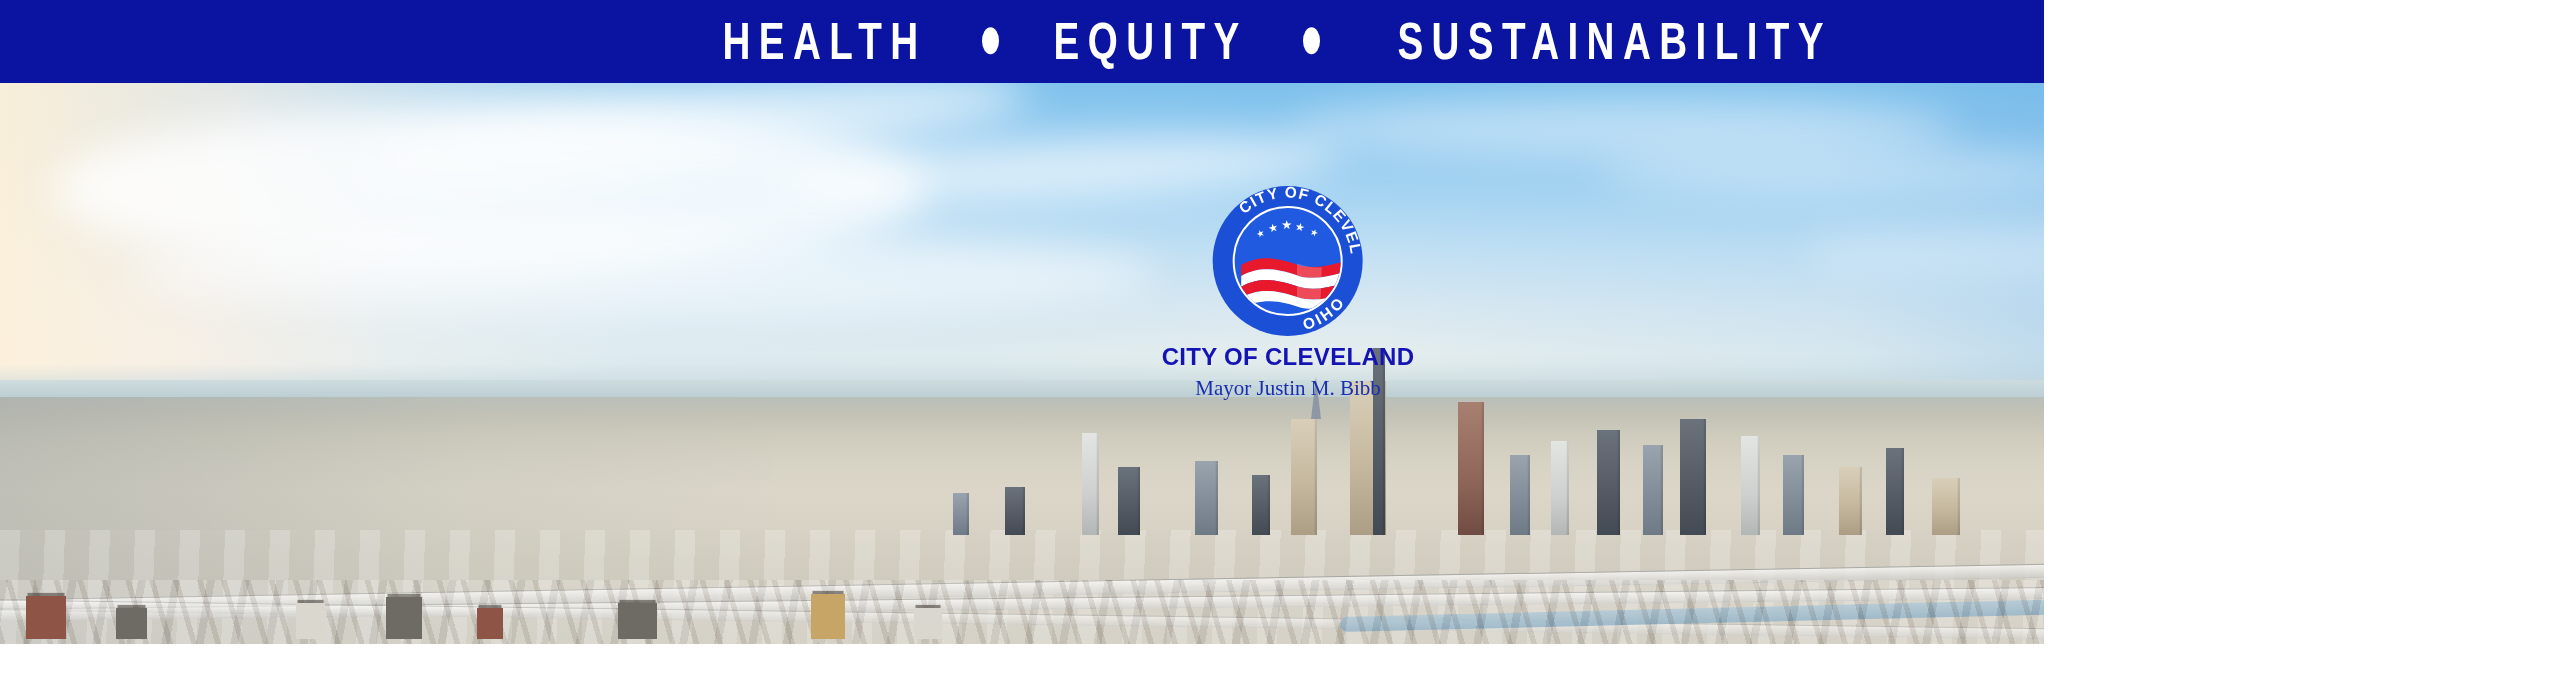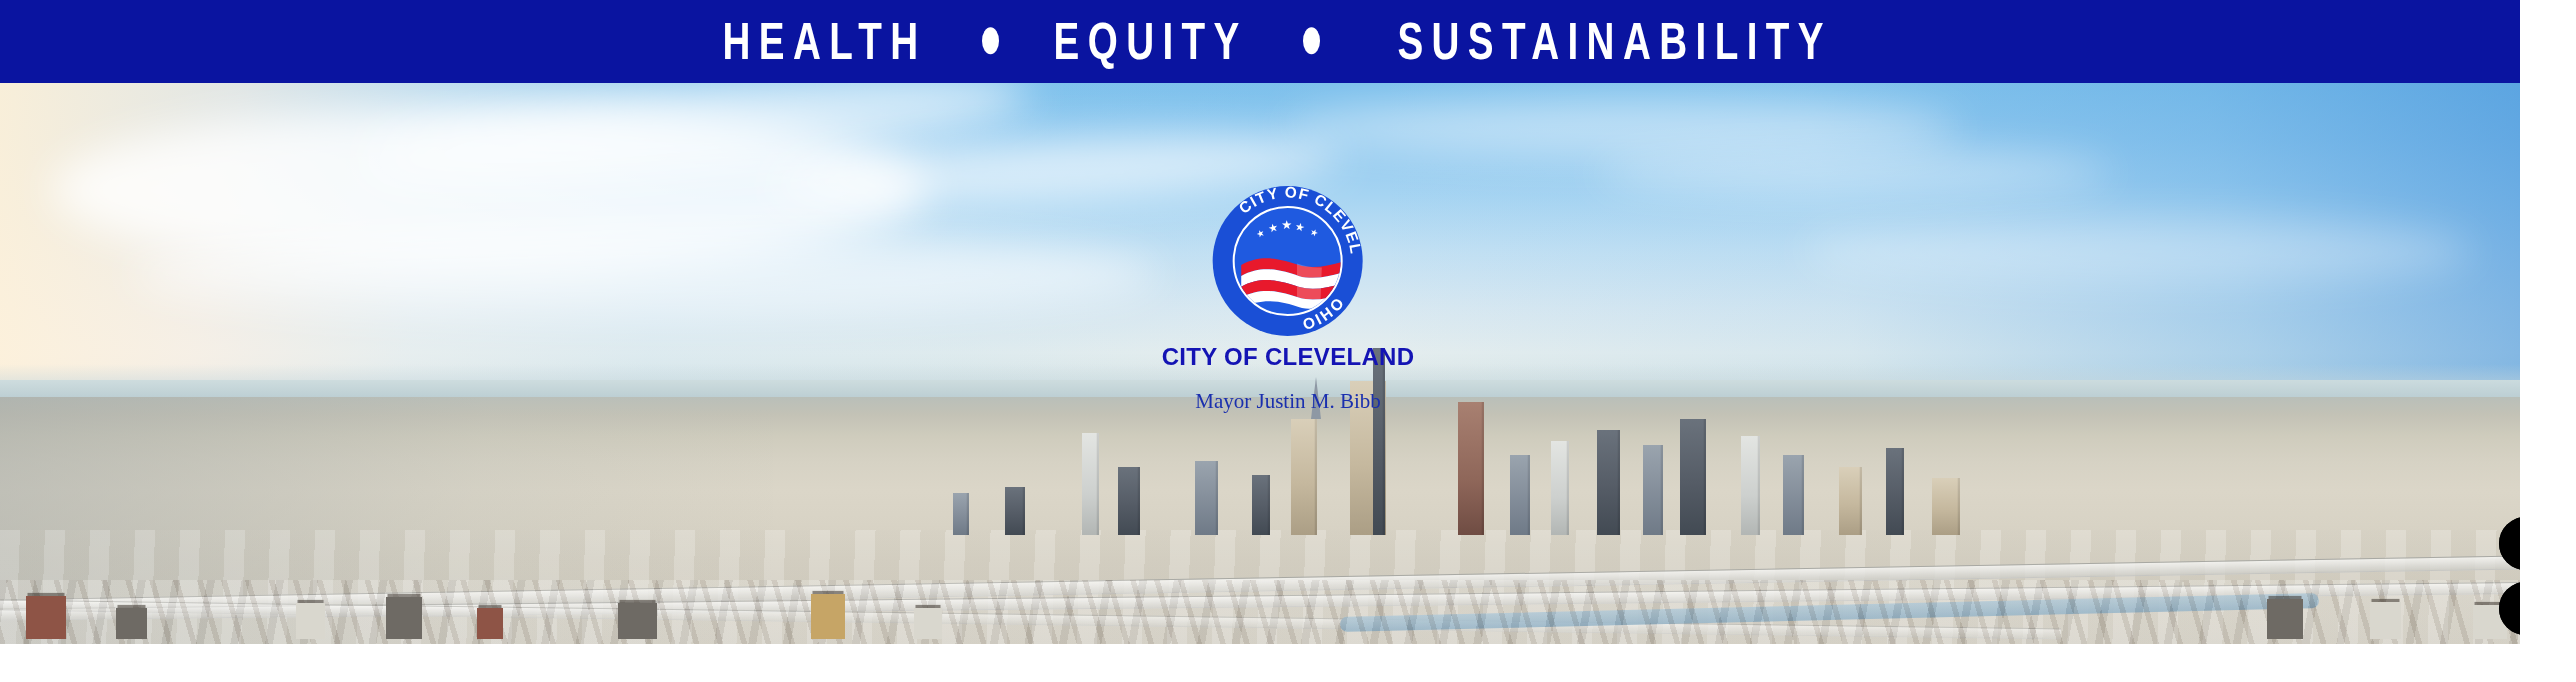--- a/index.html
+++ b/index.html
@@ -5,21 +5,21 @@
   html, body {
     margin: 0;
     padding: 0;
     background: #ffffff;
   }
   body {
     font-family: "Liberation Sans", sans-serif;
   }
   #page {
     position: relative;
-    width: 2520px;
+    width: 2044px;
     height: 682px;
     overflow: hidden;
     background: #ffffff;
   }
 
   
   .tagline-bar {
     position: absolute;
     left: 0; top: 0;
     width: 2576px;
@@ -300,21 +300,21 @@
     font-size: 24px;
     letter-spacing: 0.3px;
     line-height: 1.08;
     white-space: nowrap;
   }
   .mayor {
     color: #1a2fae;
     font-family: "Liberation Serif", serif;
     font-size: 21px;
     line-height: 1.2;
-    margin-top: 19px;
+    margin-top: 6px;
     white-space: nowrap;
     text-align: center;
   }
 
   
   .headline {
     position: absolute;
     left: 1286px;
     top: 460px;
     transform: translateX(-50%);

